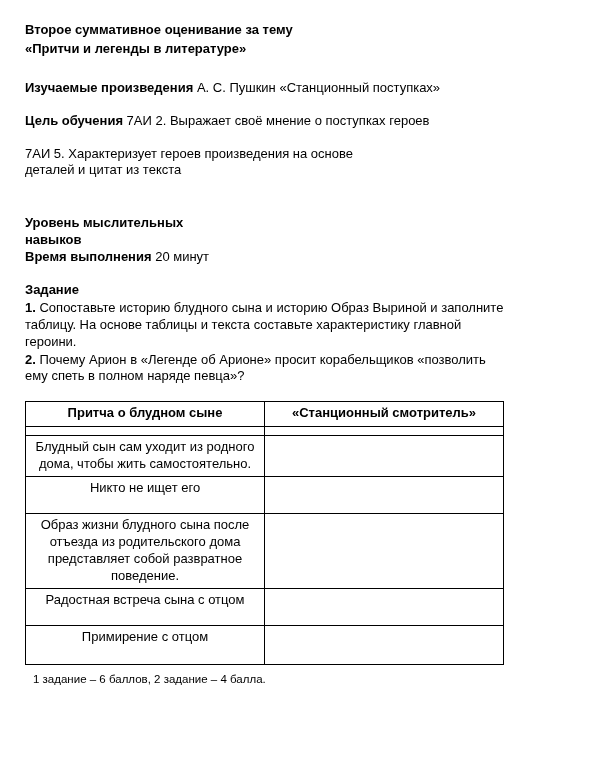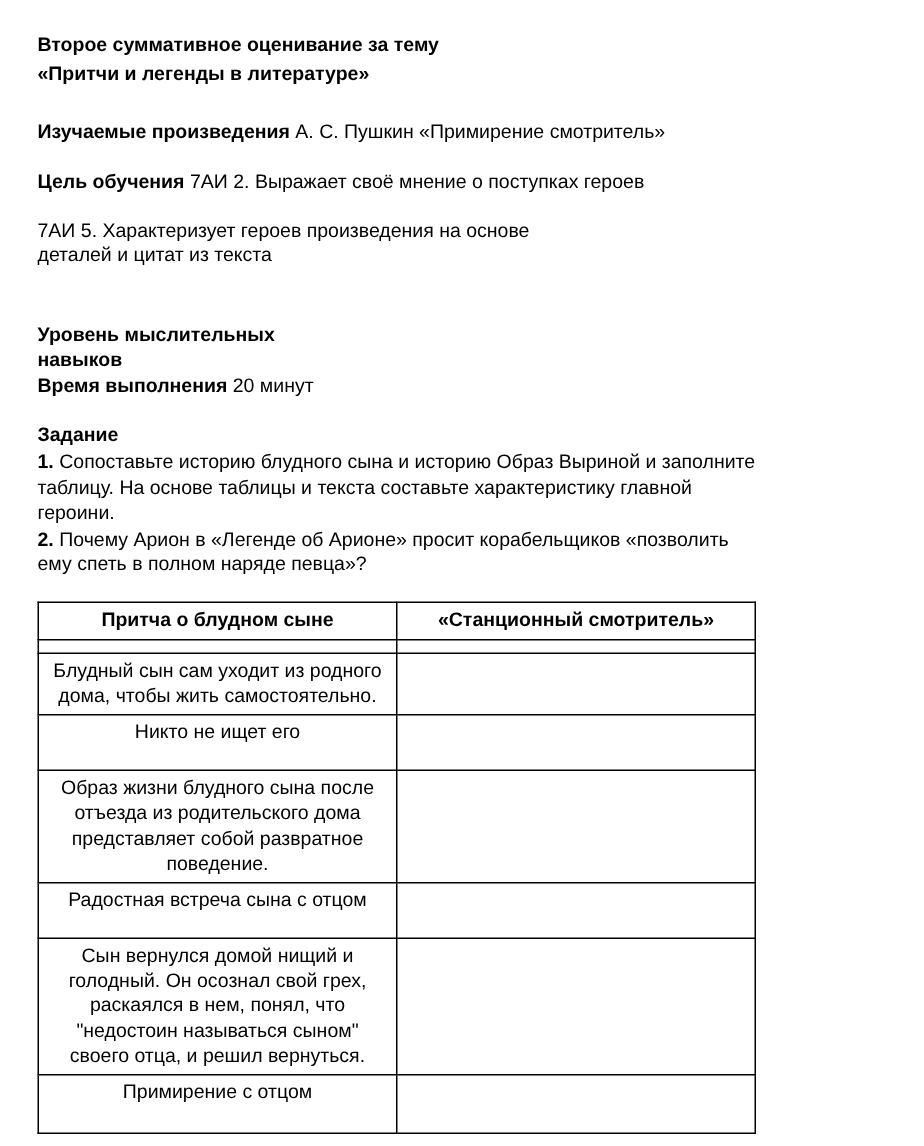--- a/index.html
+++ b/index.html
@@ -56,21 +56,21 @@
 </head>
 <body>
 
 <div class="page">
 
   <div class="title-line1">Второе суммативное оценивание за тему</div>
   <div class="title-line2">«Притчи и легенды в литературе»</div>
 
   <div class="line-works">
     <span class="bold">Изучаемые произведения</span>
-    <span>А. С. Пушкин «Примирение смотритель»</span>
+    <span>А. С. Пушкин «Станционный поступках»</span>
   </div>
 
   <div class="line-goal">
     <span class="bold">Цель обучения</span>
     <span>7АИ 2. Выражает своё мнение о поступках героев</span>
   </div>
 
   <div class="goal-extra">7АИ 5. Характеризует героев произведения на основе деталей и цитат из текста</div>
 
   <div class="skill-label">Уровень мыслительных навыков</div>
@@ -117,24 +117,20 @@
         <td></td>
       </tr>
       <tr>
         <td>Образ жизни блудного сына после отъезда из родительского дома представляет собой развратное поведение.</td>
         <td></td>
       </tr>
       <tr class="row-short">
         <td>Радостная встреча сына с отцом</td>
         <td></td>
       </tr>
-      <tr>
-        <td>Сын вернулся домой нищий и голодный. Он осознал свой грех, раскаялся в нем, понял, что "недостоин называться сыном" своего отца, и решил вернуться.</td>
-        <td></td>
-      </tr>
       <tr class="row-short-last">
         <td>Примирение с отцом</td>
         <td></td>
       </tr>
     </tbody>
   </table>
 
   <div class="footer">1 задание – 6 баллов,  2 задание – 4 балла.</div>
 
 </div>

